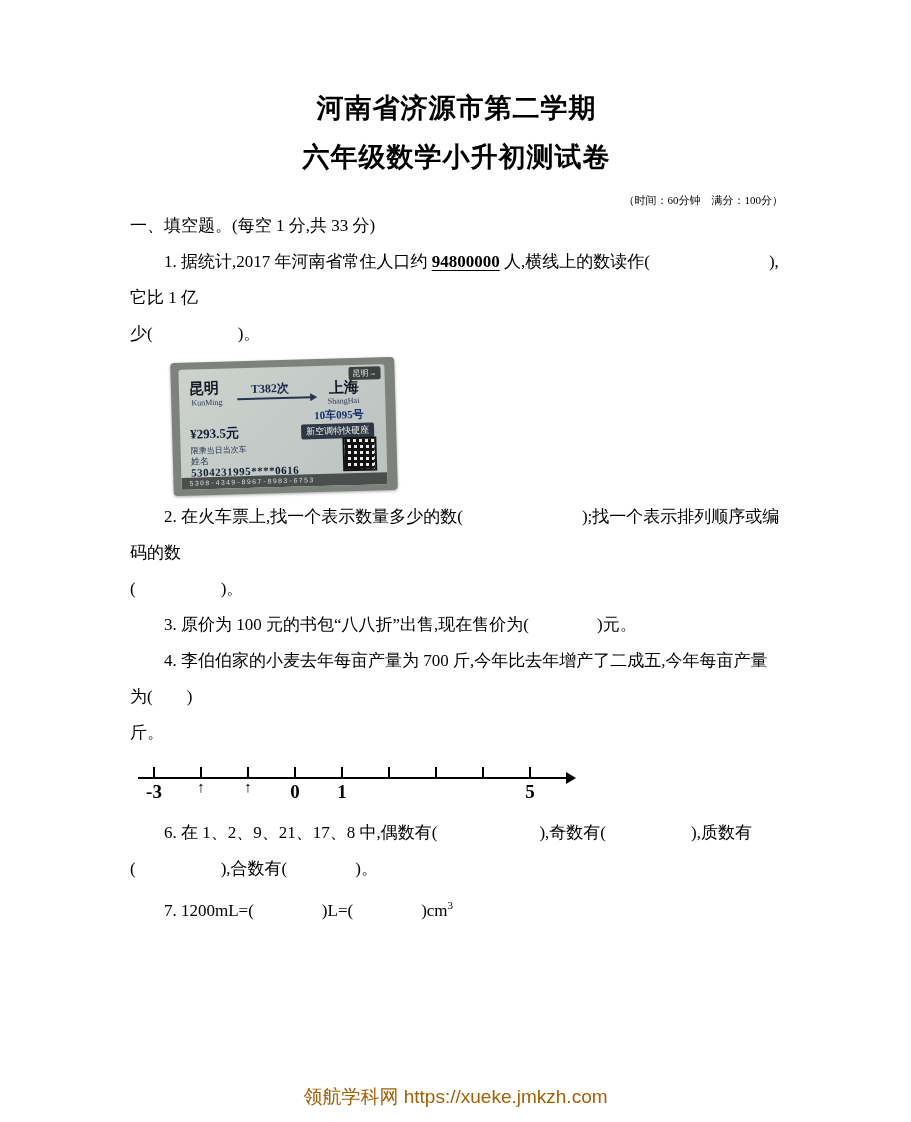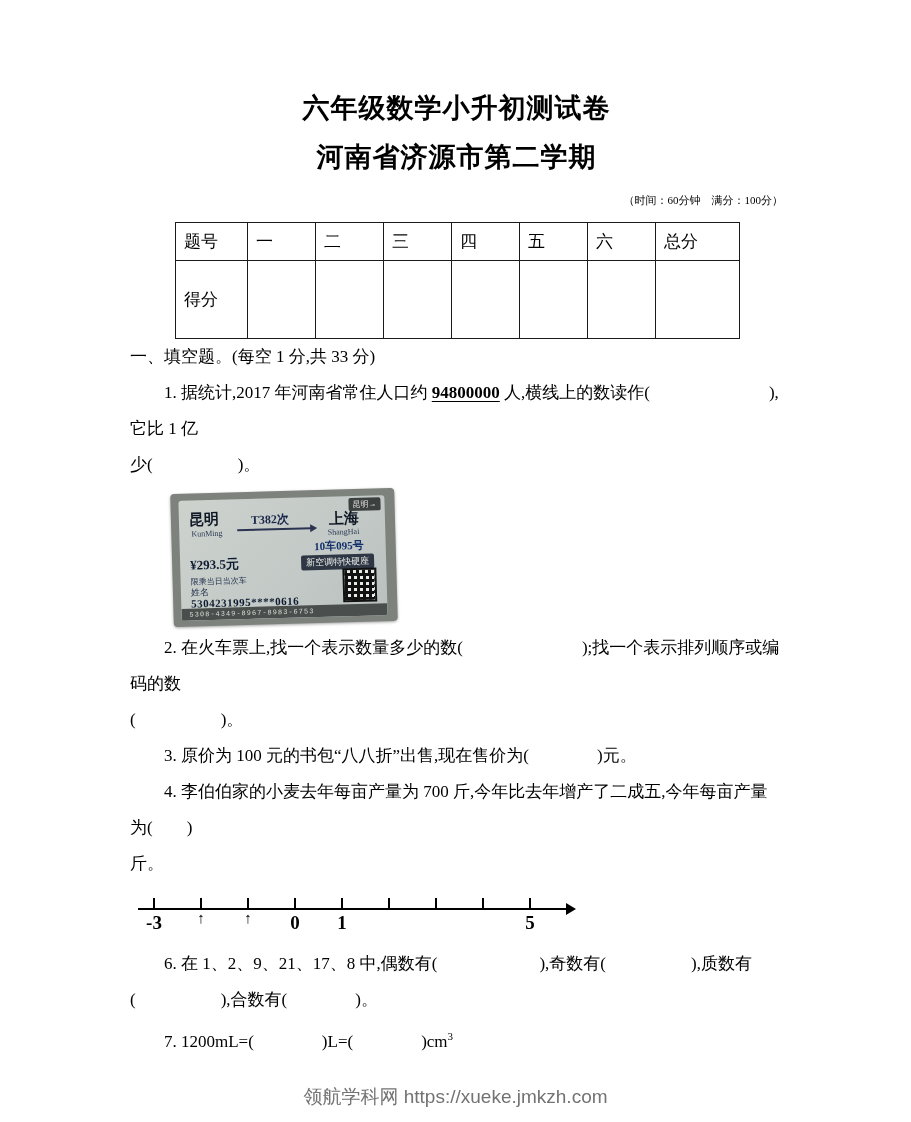--- a/index.html
+++ b/index.html
@@ -79,58 +79,34 @@
   .numline { position:relative; height:58px; width:450px; margin:4px 0 2px 8px; }
   .nl-line { position:absolute; left:0; top:22px; width:428px; height:2px; background:#000; }
   .nl-head { position:absolute; left:428px; top:17px; width:0; height:0;
              border-left:10px solid #000; border-top:6px solid transparent; border-bottom:6px solid transparent; }
   .nl-tick { position:absolute; top:12px; width:2px; height:11px; background:#000; }
   .nl-label { position:absolute; top:26px; font-size:19px; font-weight:bold; transform:translateX(-50%); }
   .nl-arrow { position:absolute; top:24px; font-size:15px; font-weight:bold; transform:translateX(-50%); }
 
   .watermark {
     position:absolute; left:0; right:0; bottom:12px;
-    text-align:center; font-size:19px; color:#737373;
+    text-align:center; font-size:19px; color:#a16207;
     font-family:"Liberation Sans","DejaVu Sans",sans-serif;
   }
 </style>
 </head>
 <body>
 
 <div class="page">
   <div class="content">
 
+    <div class="title">河南省济源市第二学期</div>
     <div class="title">六年级数学小升初测试卷</div>
-    <div class="title">河南省济源市第二学期</div>
     <div class="meta">（时间：60分钟　满分：100分）</div>
 
-    <table class="score">
-      <tbody>
-          <tr class="hdr">
-        <td class="c0">题号</td>
-        <td>一</td>
-        <td>二</td>
-        <td>三</td>
-        <td>四</td>
-        <td>五</td>
-        <td>六</td>
-        <td class="c7">总分</td>
-      </tr>
-      <tr class="row2">
-        <td class="c0">得分</td>
-        <td></td>
-        <td></td>
-        <td></td>
-        <td></td>
-        <td></td>
-        <td></td>
-        <td class="c7"></td>
-      </tr>
-    </tbody>
-      </table>
 
     <div class="sec-title">一、填空题。(每空 1 分,共 33 分)</div>
 
     <div class="q indent"><span>1. 据统计,2017 年河南省常住人口约 </span><span class="u">94800000</span><span> 人,横线上的数读作(　　　　　　　),它比 1 亿</span></div>
     <div class="q">少(　　　　　)。</div>
 
     <div class="ticket-wrap">
       <div class="ticket-photo">
         <div class="ticket">
           <span class="t-from">昆明</span>

